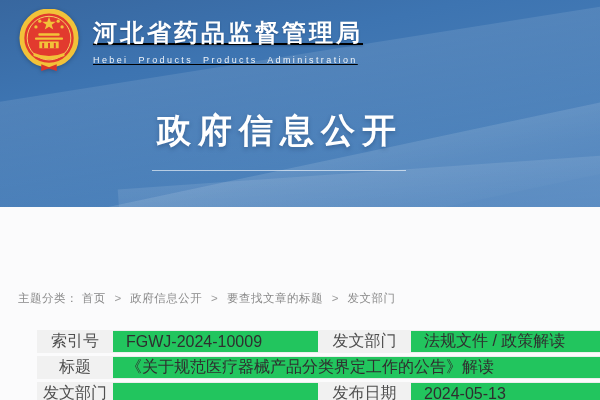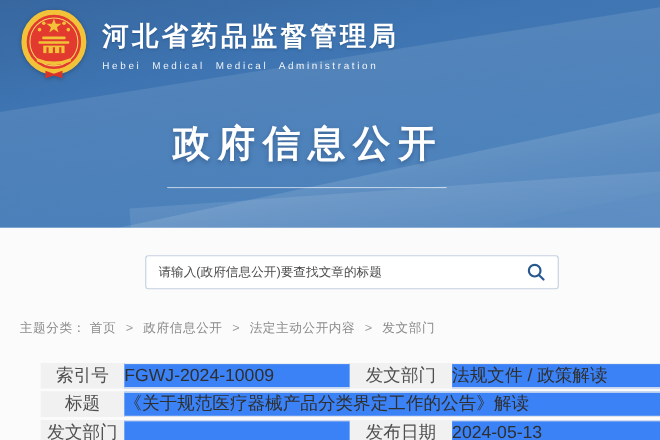--- a/index.html
+++ b/index.html
@@ -18,21 +18,21 @@
   .streak1 { width:1100px; height:130px; top:55px; left:-250px;
     background:linear-gradient(to bottom, rgba(255,255,255,0.10), rgba(255,255,255,0));
     transform:rotate(-9deg); }
   .streak2 { width:1000px; height:70px; top:150px; left:-120px;
     background:linear-gradient(to bottom, rgba(255,255,255,0.12), rgba(255,255,255,0.02));
     transform:rotate(-12deg); }
   .streak3 { width:700px; height:90px; top:165px; left:120px;
     background:linear-gradient(to bottom, rgba(255,255,255,0.10), rgba(255,255,255,0));
     transform:rotate(-4deg); }
 
-  .masthead { position:absolute; top:9px; left:18px; display:flex; align-items:center; gap:13px; cursor:pointer; }
+  .masthead { position:absolute; top:9px; left:18px; display:flex; align-items:center; gap:13px; cursor:pointer;text-decoration:underline; }
   .emblem { width:62px; height:64px; flex:0 0 auto; filter:drop-shadow(0 1px 2px rgba(0,0,0,.25)); }
   .org-zh { font-size:24px; font-weight:bold; color:#ffffff; letter-spacing:3px;
             text-shadow:0 1px 2px rgba(20,50,90,.4); white-space:nowrap; }
   .org-en { font-size:9px; color:rgba(255,255,255,.92); letter-spacing:2.4px; word-spacing:5px;
             margin-top:6px; white-space:nowrap; }
 
   .banner-title { position:absolute; top:108px; left:0; width:560px; text-align:center;
     font-size:34px; font-weight:bold; color:#ffffff; letter-spacing:7px;
     text-shadow:0 2px 4px rgba(25,55,95,.4); white-space:nowrap; }
   .banner-underline { position:absolute; top:170px; left:152px; width:254px; height:1px;
@@ -53,21 +53,21 @@
     letter-spacing:.5px; white-space:nowrap; }
   .breadcrumb .crumb { color:#8a8a8a; text-decoration:none; cursor:pointer; }
   .breadcrumb .sep { margin:0 5px; color:#9a9a9a; }
 
   
   .info-table { position:absolute; top:327px; left:37px; width:590px;
     border-collapse:separate; border-spacing:0 3px; table-layout:fixed; }
   .info-table td { height:22px; font-size:16px; vertical-align:middle; overflow:hidden; white-space:nowrap; }
   .info-table td.lbl { background:#f1f1f1; color:#4f4f4f; text-align:center;
     border-top:1px solid #f1f1f1; border-bottom:1px solid #f1f1f1; }
-  .info-table td.val { background:#3b82f6; color:#2f2f2f; text-align:left; 
+  .info-table td.val { background:#22c55e; color:#2f2f2f; text-align:left; padding-left:13px;
     border-top:1px solid #ededed; border-bottom:1px solid #ededed; }
 </style>
 </head>
 <body>
 
 <div class="page">
 
   <div class="hero">
     <div class="streak1"></div>
     <div class="streak2"></div>
@@ -86,45 +86,36 @@
         <rect x="17.5" y="29.5" width="29" height="2.2" rx="1" fill="#f2c239"></rect>
         <rect x="22" y="33.5" width="20" height="7" fill="#f2c239"></rect>
         <rect x="25" y="35" width="2" height="5.5" fill="#e23a2e"></rect>
         <rect x="31" y="35" width="2" height="5.5" fill="#e23a2e"></rect>
         <rect x="37" y="35" width="2" height="5.5" fill="#e23a2e"></rect>
         <path d="M16 45 Q32 52 48 45 L48 48.5 Q32 55.5 16 48.5 Z" fill="#f2c239"></path>
         <path d="M24 57 L32 60 L40 57 L40 64 L32 61.5 L24 64 Z" fill="#d8342a"></path>
       </svg>
       <div>
         <div class="org-zh">河北省药品监督管理局</div>
-        <div class="org-en">Hebei Medical Medical Administration</div>
+        <div class="org-en">Hebei Products Products Administration</div>
       </div>
     </div>
 
     <div class="banner-title">政府信息公开</div>
     <div class="banner-underline"></div>
   </div>
 
-  <div class="search-bar">
-    <input type="text" placeholder="请输入(政府信息公开)要查找文章的标题" style="">
-    <button class="search-btn">
-      <svg width="17" height="17" viewBox="0 0 18 18" aria-hidden="true">
-        <circle cx="7.5" cy="7.5" r="5.6" fill="none" stroke="#27598f" stroke-width="2.1"></circle>
-        <line x1="11.8" y1="11.8" x2="16" y2="16" stroke="#27598f" stroke-width="2.1" stroke-linecap="round"></line>
-      </svg>
-    </button>
-  </div>
 
   <div class="breadcrumb">
     <span>主题分类：</span>
     <span class="crumb">首页</span>
     <span class="sep">&gt;</span>
     <span class="crumb">政府信息公开</span>
     <span class="sep">&gt;</span>
-    <span class="crumb">法定主动公开内容</span>
+    <span class="crumb">要查找文章的标题</span>
     <span class="sep">&gt;</span>
     <span class="crumb">发文部门</span>
   </div>
 
   <table class="info-table">
     <colgroup>
         <col style="width:76px">
         <col style="width:205px">
         <col style="width:93px">
         <col style="width:216px">

